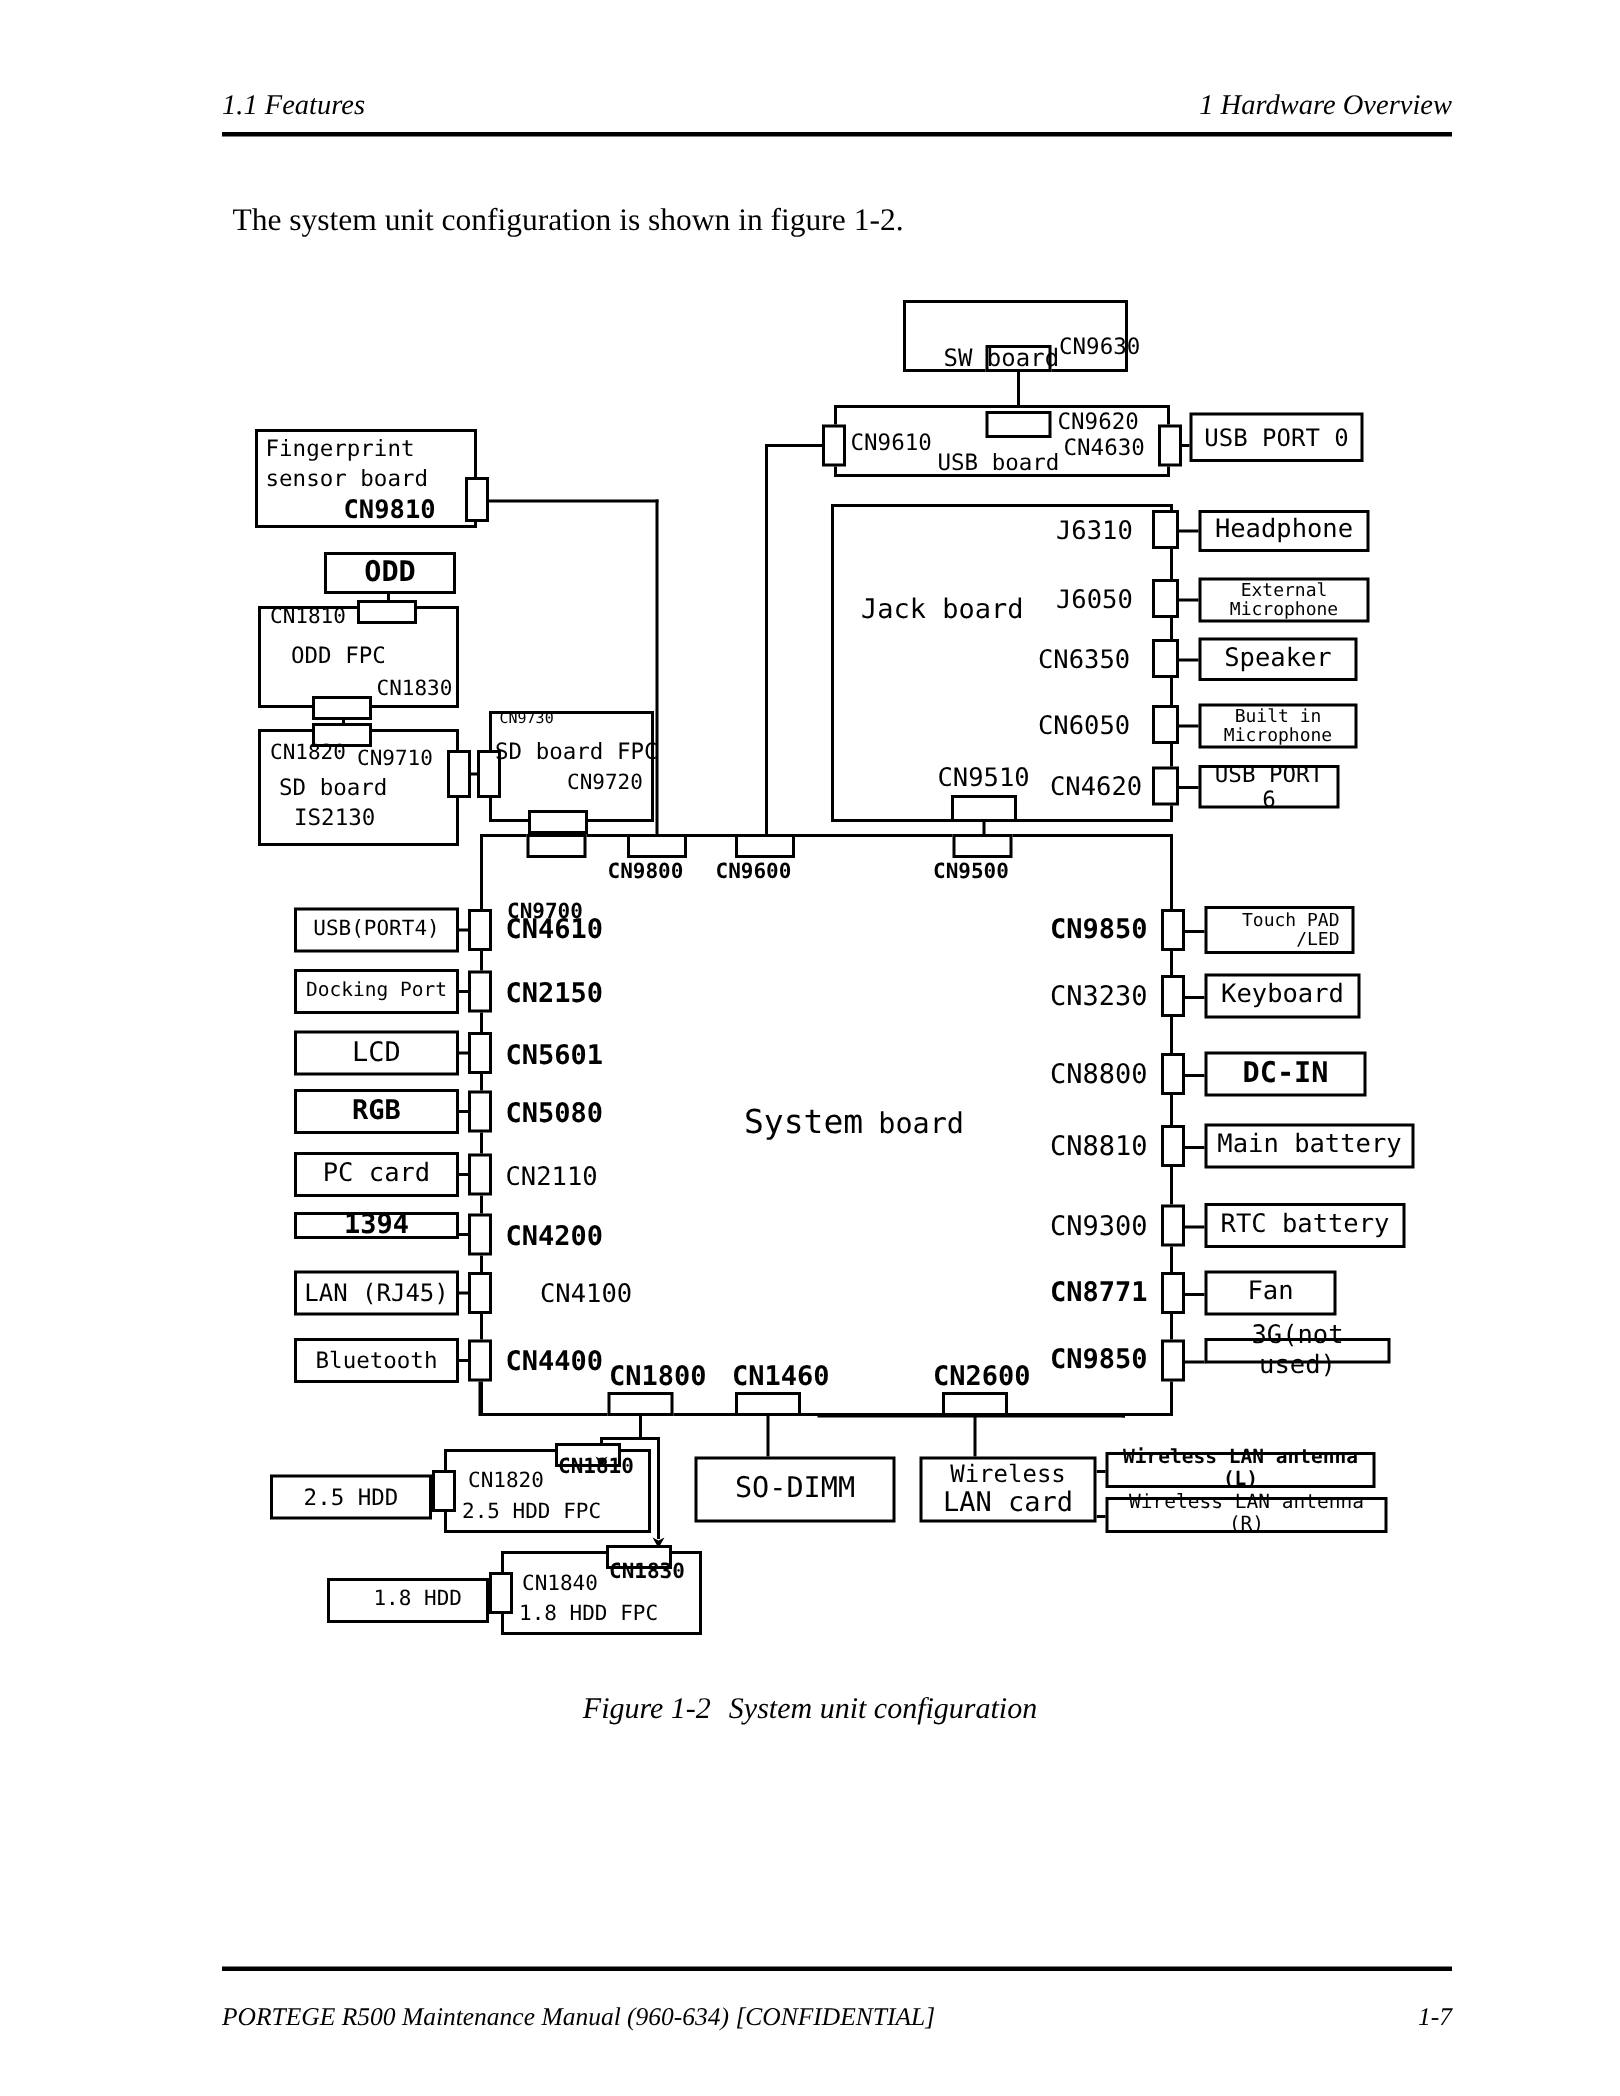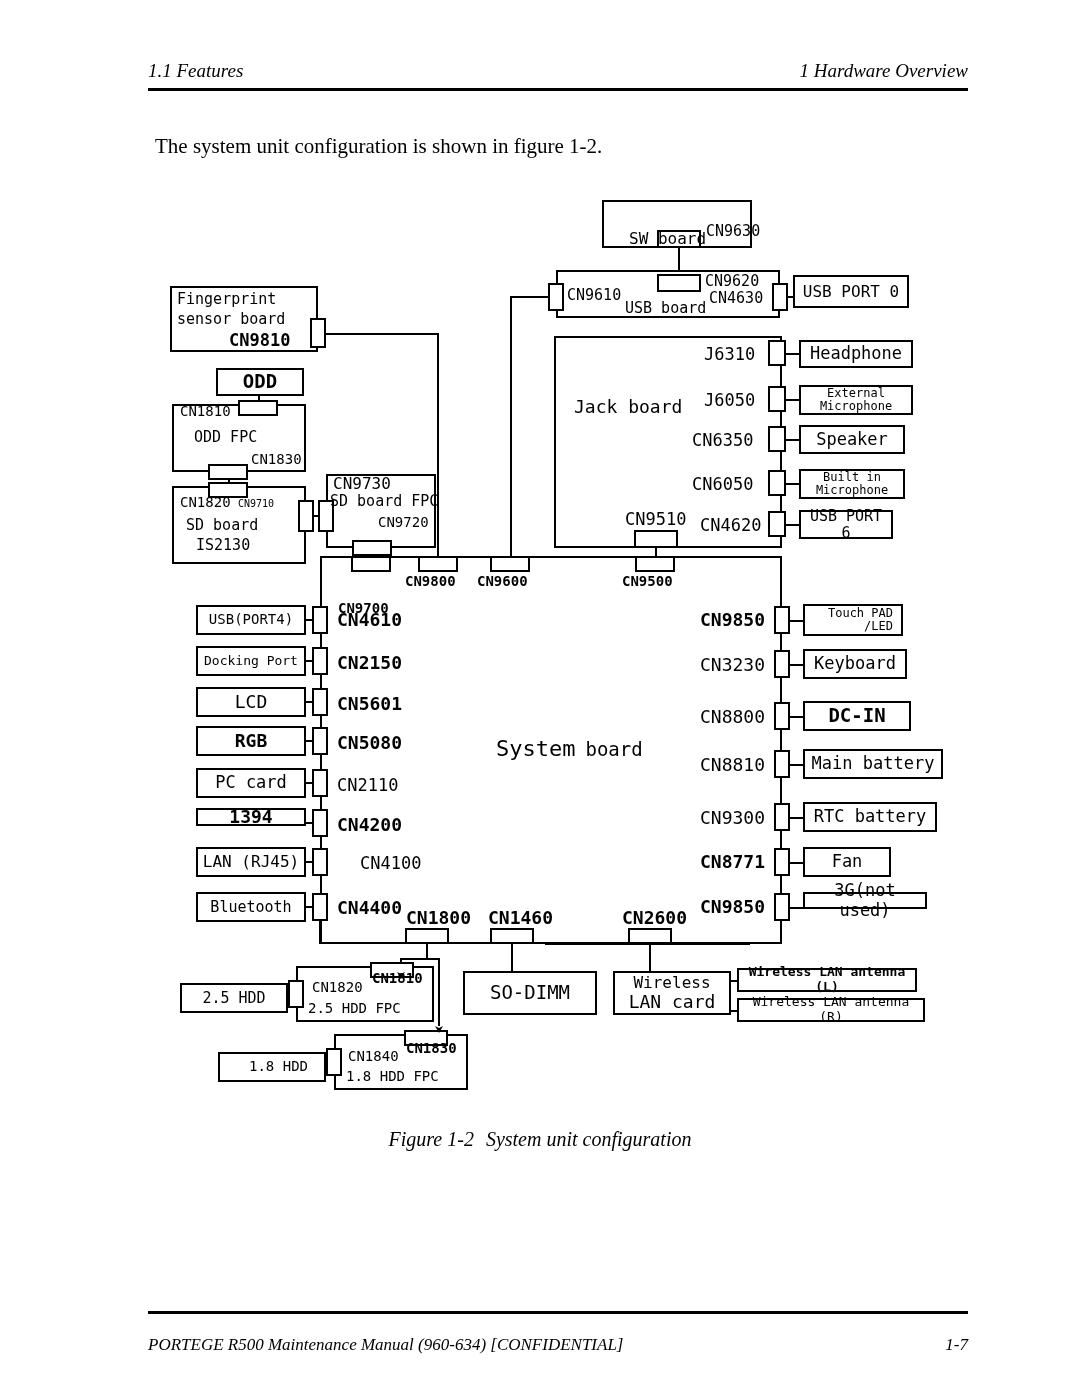--- a/index.html
+++ b/index.html
@@ -134,26 +134,26 @@
   <div class="cn" style="left:208px;top:464px;width:40px;height:16px;"></div>
   <div class="lb" style="left:251px;top:451px;font-size:14px;">CN1830</div>
   <div class="w wv" style="left:228px;top:480px;height:10px;"></div>
 
   <div class="board" style="left:172px;top:486px;width:134px;height:78px;"></div>
   <div class="cn" style="left:208px;top:482px;width:40px;height:16px;"></div>
   <div class="lb" style="left:180px;top:494px;font-size:14px;">CN1820</div>
   <div class="boardname" style="left:186px;top:516px;font-size:15px;">SD board</div>
   <div class="boardname" style="left:196px;top:536px;font-size:15px;">IS2130</div>
   <div class="cn" style="left:298px;top:500px;width:16px;height:32px;"></div>
-  <div class="lb" style="left:238px;top:498px;font-size:10px;">CN9710</div>
+  <div class="lb" style="left:238px;top:498px;font-size:14px;">CN9710</div>
   <div class="w wh" style="left:314px;top:515px;width:12px;"></div>
 
   <div class="board" style="left:326px;top:474px;width:110px;height:74px;"></div>
   <div class="cn" style="left:318px;top:500px;width:16px;height:32px;"></div>
-  <div class="lb" style="left:333px;top:474px;font-size:16px;">CN9730</div>
+  <div class="lb" style="left:333px;top:474px;font-size:10px;">CN9730</div>
   <div class="boardname" style="left:330px;top:492px;font-size:15px;">SD board FPC</div>
   <div class="cn" style="left:352px;top:540px;width:40px;height:16px;"></div>
   <div class="lb" style="left:378px;top:514px;font-size:14px;">CN9720</div>
   <div class="w wv" style="left:371px;top:556px;height:8px;"></div>
 
   <div class="board" style="left:320px;top:556px;width:462px;height:388px;"></div>
   <div class="boardname" style="left:496px;top:736px;font-size:22px;">
     <span>System</span><span style="display:inline-block;width:10px;"></span><span style="font-size:19px;">board</span>
   </div>
 

